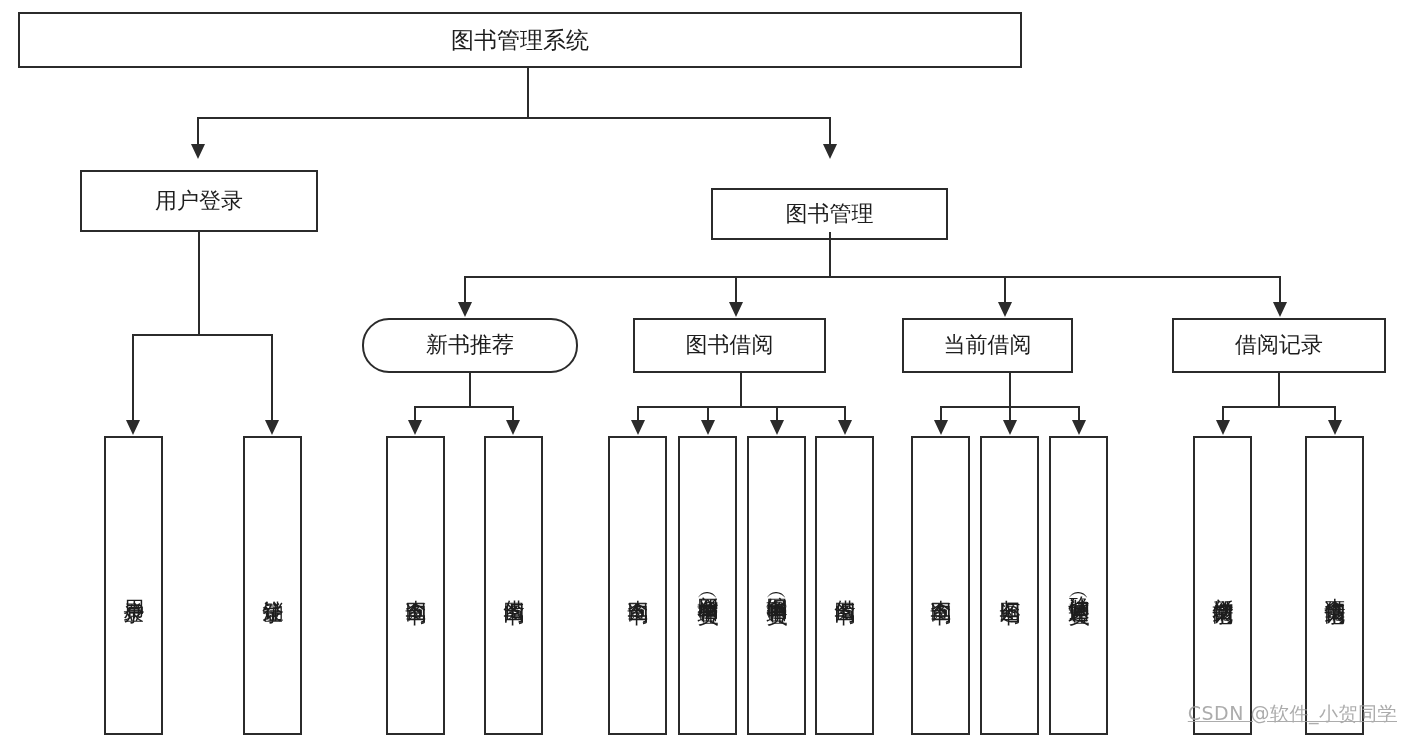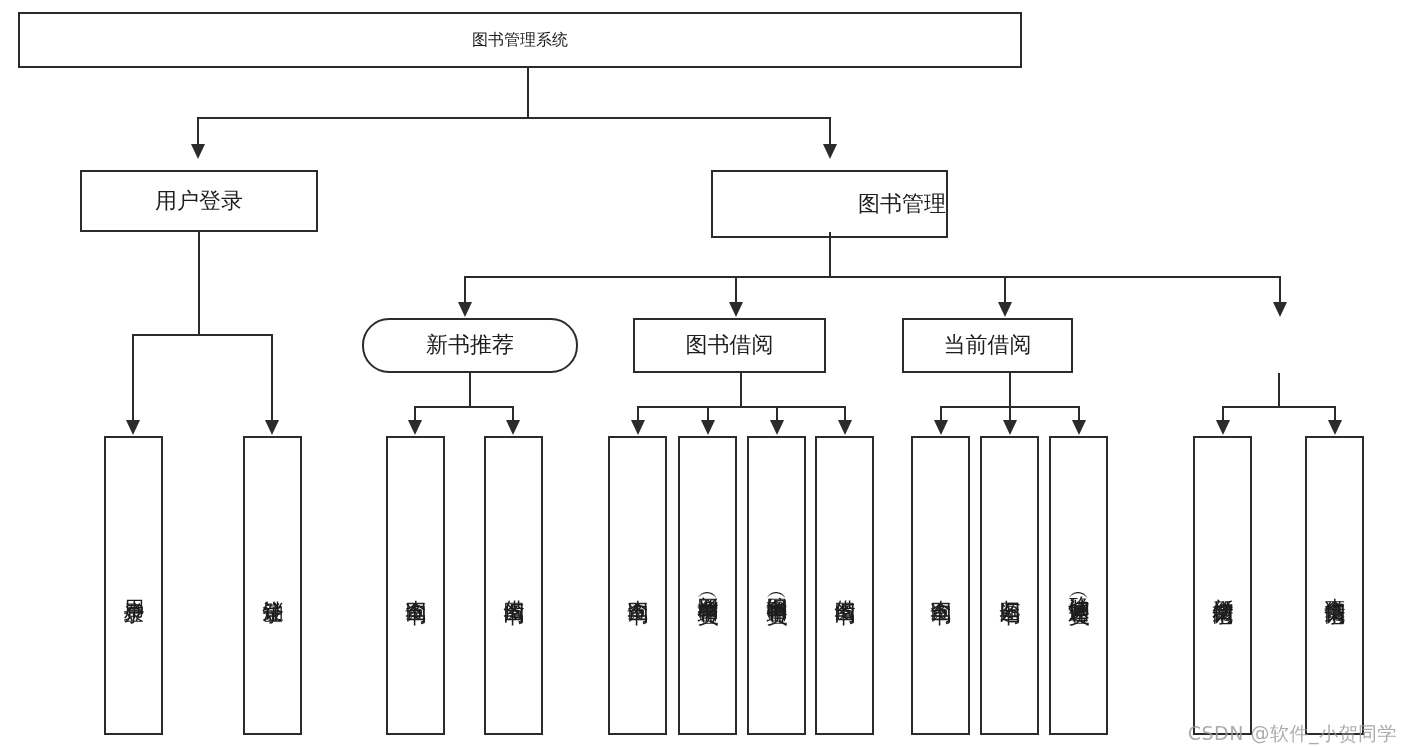--- a/index.html
+++ b/index.html
@@ -24,21 +24,21 @@
     align-items:center;
     justify-content:center;
     color:#1d1d1d;
   }
   .node .lbl{
     display:block;
     text-align:center;
     line-height:1.22;
     white-space:pre;
   }
-  .node.root .lbl{font-size:16px;font-family:Liberation Serif, serif;}
+  .node.root .lbl{font-size:23px;}
   .node.lvl2 .lbl{font-size:22px;}
   .node.lvl3 .lbl{font-size:22px;}
   
   .node.leaf{
     align-items:center;
     justify-content:center;
   }
   .node.leaf .lbl{
     writing-mode:vertical-rl;
     text-orientation:upright;
@@ -59,26 +59,27 @@
     position:absolute;
     width:0;height:0;
     border-left:7px solid transparent;
     border-right:7px solid transparent;
     border-top:15px solid #2b2b2b;
   }
   
   #watermark{
     position:absolute;
     right:8px;
-    bottom:0;
+    bottom:20px;
     font-size:19px;
     color:#9e9e9e;
     letter-spacing:.5px;
     white-space:nowrap;
     opacity:.85;
+    text-decoration:underline;
   }
 </style>
 </head>
 <body>
 
 <div id="canvas">
 
   <div class="node root" style="left:18px;top:12px;width:1004px;height:56px;">
     <span class="lbl">图书管理系统</span>
   </div>
@@ -87,21 +88,21 @@
   <div class="ln h" style="left:197px;top:117px;width:634px;"></div>
   <div class="ln v" style="left:197px;top:117px;height:27px;"></div>
   <div class="ln v" style="left:829px;top:117px;height:27px;"></div>
   <div class="arrow" style="left:191px;top:144px;"></div>
   <div class="arrow" style="left:823px;top:144px;"></div>
 
   <div class="node lvl2" style="left:80px;top:170px;width:238px;height:62px;">
     <span class="lbl">用户登录</span>
   </div>
 
-  <div class="node lvl2" style="left:711px;top:170px;width:237px;height:68px;justify-content:flex-end;">
+  <div class="node lvl2" style="left:711px;top:188px;width:237px;height:52px;">
     <span class="lbl">图书管理</span>
   </div>
 
   <div class="ln v" style="left:198px;top:232px;height:102px;"></div>
   <div class="ln h" style="left:132px;top:334px;width:140px;"></div>
   <div class="ln v" style="left:132px;top:334px;height:86px;"></div>
   <div class="ln v" style="left:271px;top:334px;height:86px;"></div>
   <div class="arrow" style="left:126px;top:420px;"></div>
   <div class="arrow" style="left:265px;top:420px;"></div>
 
@@ -118,20 +119,23 @@
 
   <div class="node lvl3" style="left:362px;top:318px;width:216px;height:55px;border-radius:27px;">
     <span class="lbl">新书推荐</span>
   </div>
   <div class="node lvl3" style="left:633px;top:318px;width:193px;height:55px;">
     <span class="lbl">图书借阅</span>
   </div>
   <div class="node lvl3" style="left:902px;top:318px;width:171px;height:55px;">
     <span class="lbl">当前借阅</span>
   </div>
+  <div class="node lvl3" style="left:1172px;top:318px;width:214px;height:55px;">
+    <span class="lbl">借阅记录</span>
+  </div>
 
   <div class="ln v" style="left:469px;top:373px;height:33px;"></div>
   <div class="ln h" style="left:414px;top:406px;width:99px;"></div>
   <div class="ln v" style="left:414px;top:406px;height:14px;"></div>
   <div class="ln v" style="left:512px;top:406px;height:14px;"></div>
   <div class="arrow" style="left:408px;top:420px;"></div>
   <div class="arrow" style="left:506px;top:420px;"></div>
 
   <div class="ln v" style="left:740px;top:373px;height:33px;"></div>
   <div class="ln h" style="left:637px;top:406px;width:208px;"></div>

